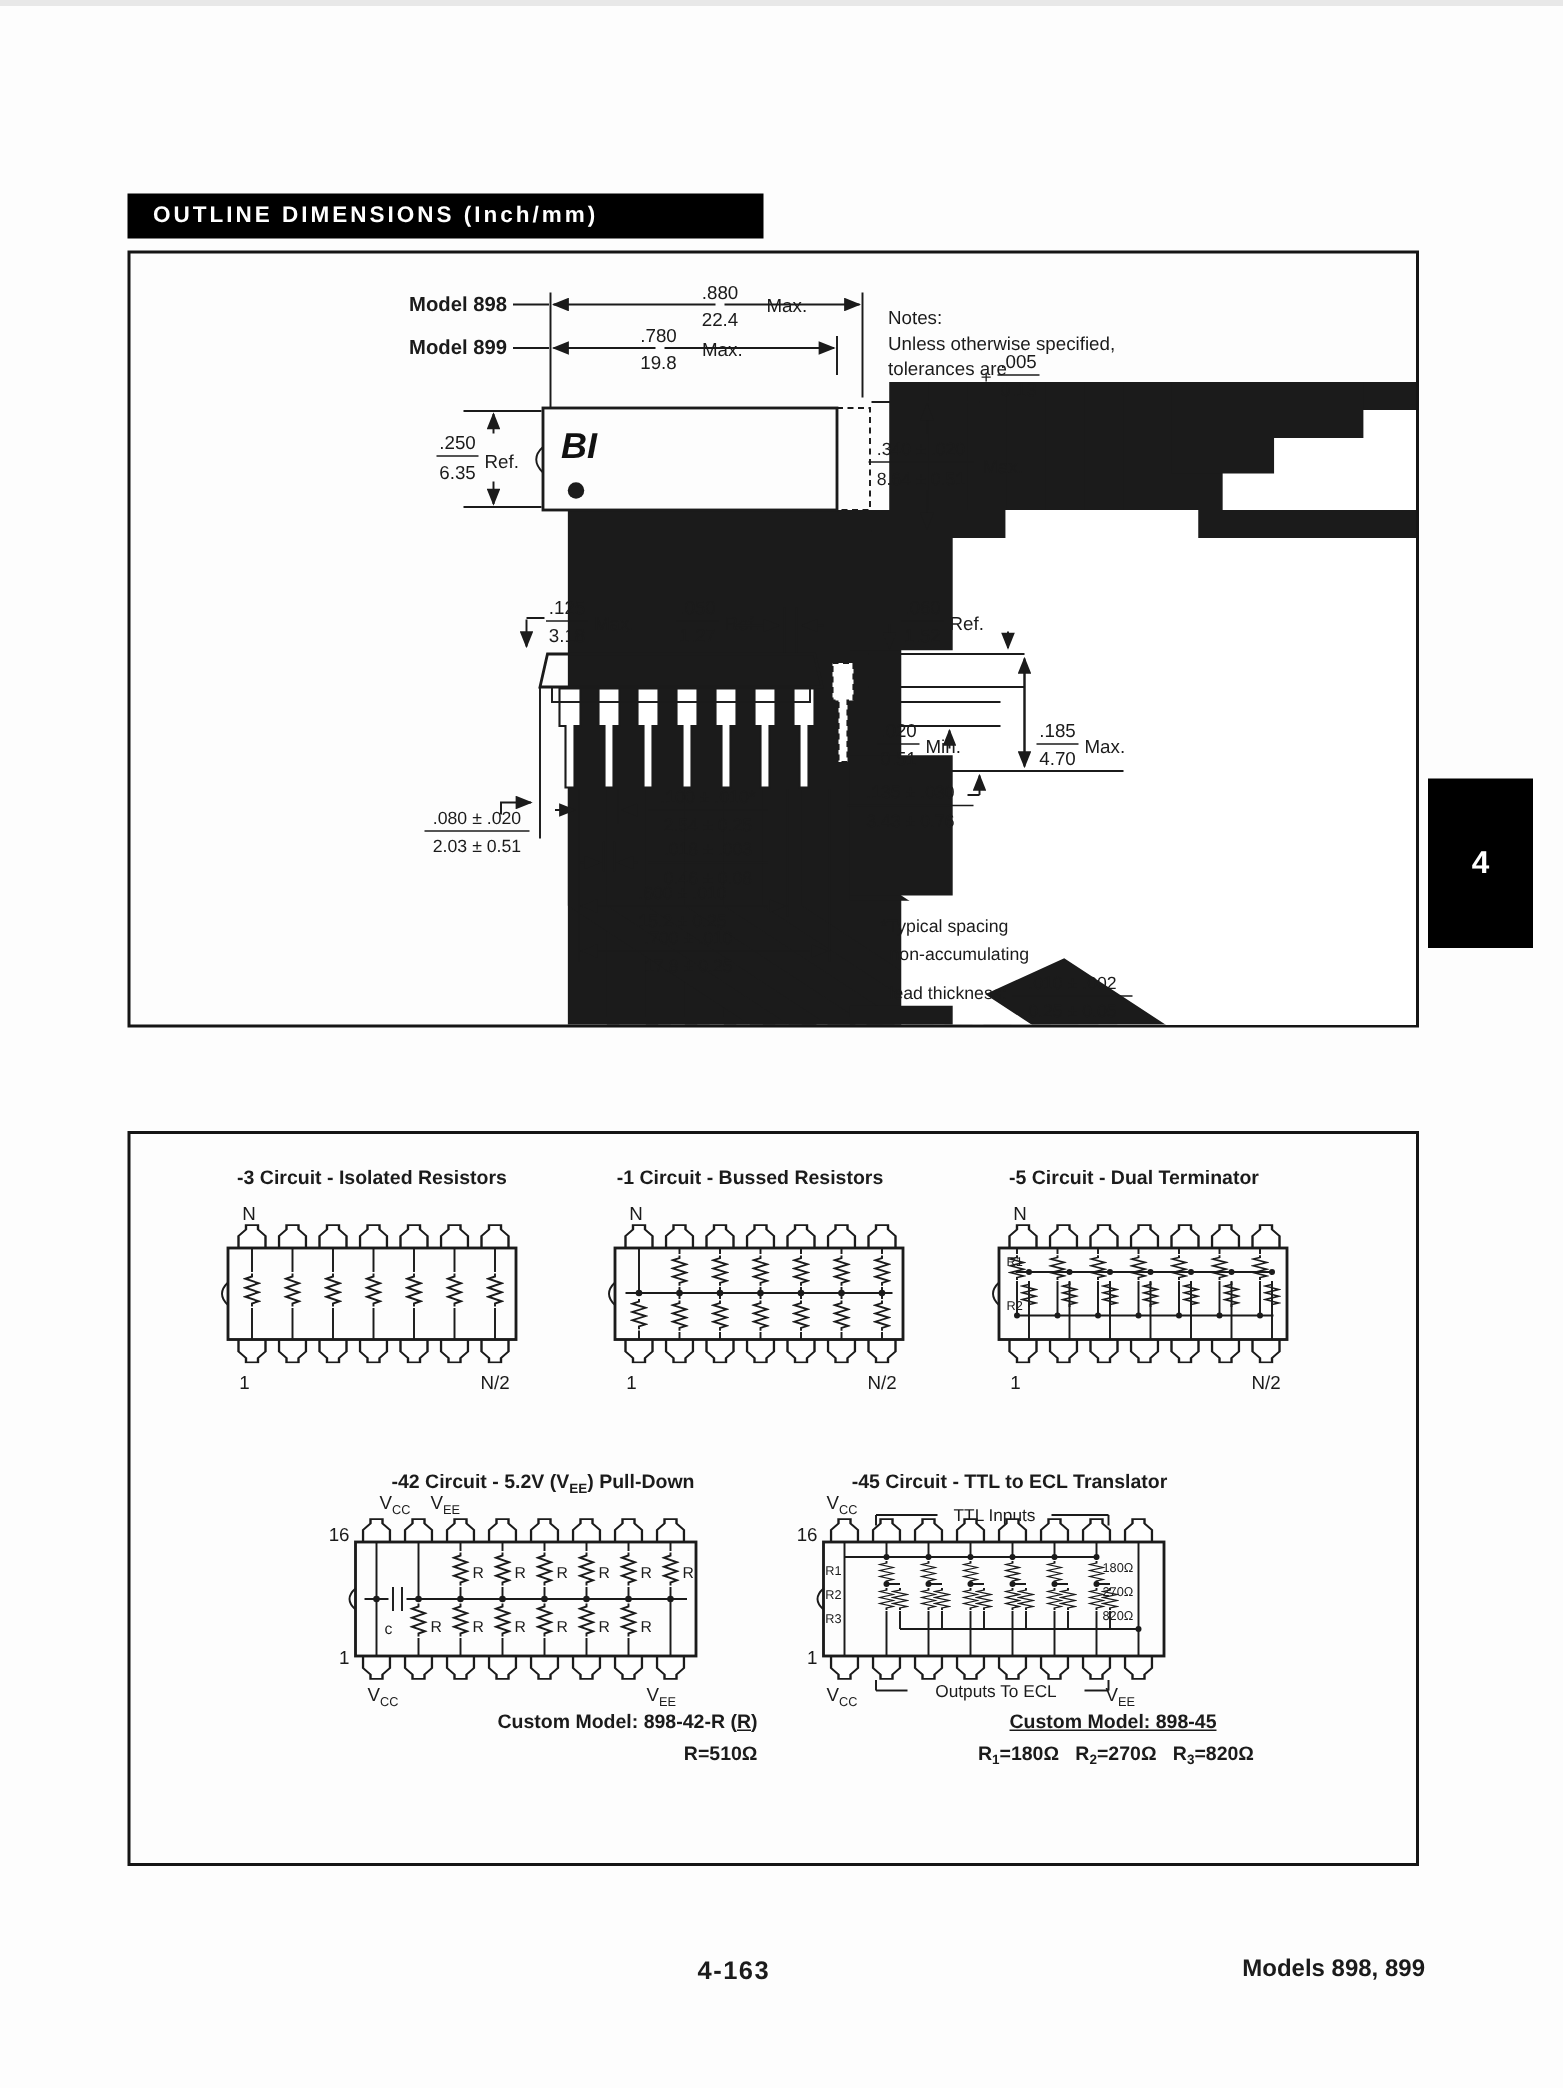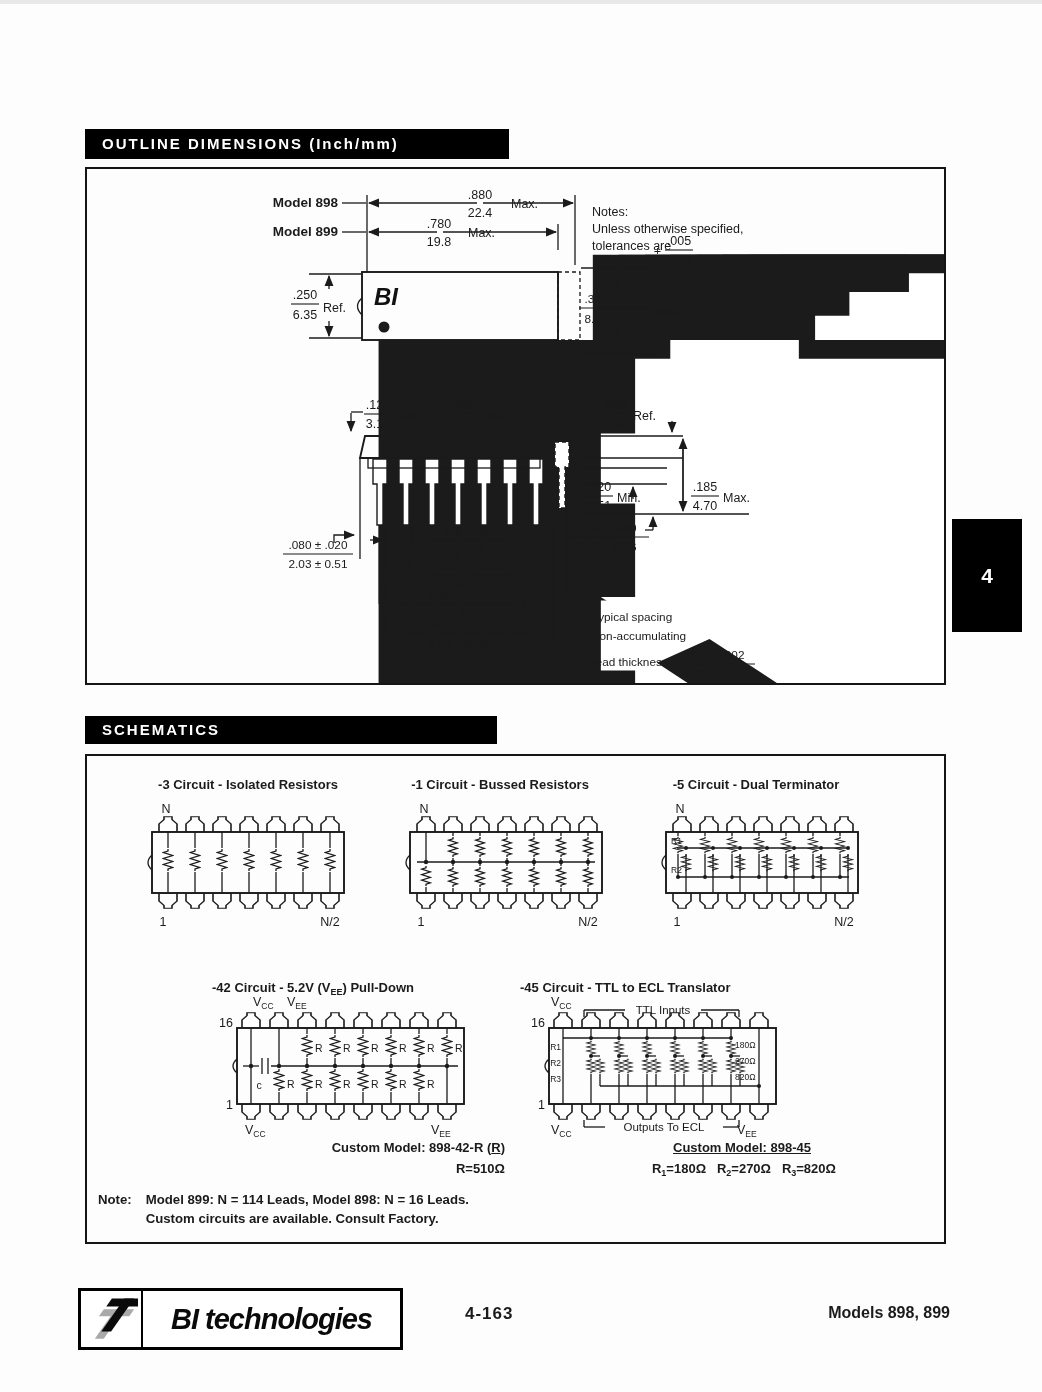--- a/index.html
+++ b/index.html
@@ -18,21 +18,21 @@
   .dash{stroke-dasharray:4 3;}
   .t{font-family:"Liberation Sans",sans-serif;font-size:12.5px;fill:#1b1b1b;}
   .t12{font-size:11.8px;}
   .tb{font-weight:bold;}
   .tc{text-anchor:middle;}
   .te{text-anchor:end;}
   .t11{font-size:11.5px;}
   .t10{font-size:10.5px;}
   .t8{font-size:8.5px;}
   .bilogo{font-size:24px;font-weight:bold;font-style:italic;fill:#111;}
-  .ttl{font-weight:bold;font-size:13px;}
+  .ttl{font-weight:bold;font-size:13px;text-align:center;}
   .ctr{text-align:right;font-weight:bold;font-size:13px;}
   .sub{font-size:9px;position:relative;top:3px;}
   .u{text-decoration:underline;}
   .note-wrap{display:flex;gap:14px;font-weight:bold;font-size:13.2px;line-height:19px;}
   .logo-box{border:3px solid #000;display:flex;align-items:stretch;background:#fff;}
   .logo-cell{width:60px;border-right:2px solid #000;display:flex;align-items:center;justify-content:center;}
   .brand{flex:1;display:flex;align-items:center;justify-content:center;
          font-style:italic;font-weight:bold;font-size:29px;letter-spacing:-1px;color:#0a0a0a;}
   .pgnum{font-weight:bold;font-size:17px;letter-spacing:1px;}
   .models{font-weight:bold;font-size:16px;text-align:right;}
@@ -254,23 +254,20 @@
         <line class="bar-ln" x1="588" y1="495" x2="668" y2="495"></line>
         <text x="628" y="509" class="t tc t12">0.25 ± 0.05</text>
       </g>
     </svg>
   </div>
 
   <div class="abs tab4" style="left:952px;top:515px;width:70px;height:113px;">
     <span>4</span>
   </div>
 
-  <div class="abs bar" style="left:85px;top:712px;width:412px;height:28px;line-height:28px;">
-    <span>SCHEMATICS</span>
-  </div>
 
   <div class="abs box" style="left:85px;top:750px;width:861px;height:490px;">
     <svg width="857" height="486" viewBox="0 0 857 486">
 
       <g>
         <text x="161" y="33" class="t tb tc" style="font-size:13px">-3 Circuit - Isolated Resistors</text>
         <text x="79" y="57" class="t tc">N</text>
         <use href="#pin-up" x="71" y="60" width="20" height="16"></use>
           <use href="#pin-up" x="98" y="60" width="20" height="16"></use>
         <use href="#pin-up" x="125" y="60" width="20" height="16"></use>
@@ -678,39 +675,17 @@
   </div>
   <div class="abs ctr" style="left:535px;top:1136px;width:276px;text-decoration:underline;">
     <span>Custom Model: 898-45</span>
   </div>
   <div class="abs ctr" style="left:510px;top:1157px;width:326px;">
     <span>R</span><span class="sub">1</span><span>=180Ω</span>&nbsp;&nbsp;
     <span>R</span><span class="sub">2</span><span>=270Ω</span>&nbsp;&nbsp;
     <span>R</span><span class="sub">3</span><span>=820Ω</span>
   </div>
 
-  <div class="abs note-wrap" style="left:98px;top:1186px;width:620px;">
-    <div>Note:</div>
-    <div>
-      <div>Model 899: N = 114 Leads, Model 898: N = 16 Leads.</div>
-      <div>Custom circuits are available.  Consult Factory.</div>
-    </div>
-  </div>
-
-  <div class="abs logo-box" style="left:78px;top:1284px;width:319px;height:56px;">
-    <div class="logo-cell">
-      <svg width="54" height="50" viewBox="0 0 60 56">
-        <g transform="translate(24,17) skewX(-35)" fill="#a9a9a9">
-          <rect x="-2" y="0" width="34" height="8"></rect>
-          <rect x="11" y="0" width="10" height="33"></rect>
-        </g>
-        <g transform="translate(33,5) skewX(-35)" fill="#0a0a0a">
-          <rect x="-2" y="0" width="36" height="9"></rect>
-          <rect x="12" y="0" width="11" height="37"></rect>
-        </g>
-      </svg>
-    </div>
-    <div class="brand">BI technologies</div>
-  </div>
+
   <div class="abs pgnum" style="left:465px;top:1300px;">4-163</div>
   <div class="abs models" style="left:700px;top:1300px;width:250px;">Models 898, 899</div>
 
 </div>
 
 </body></html>

